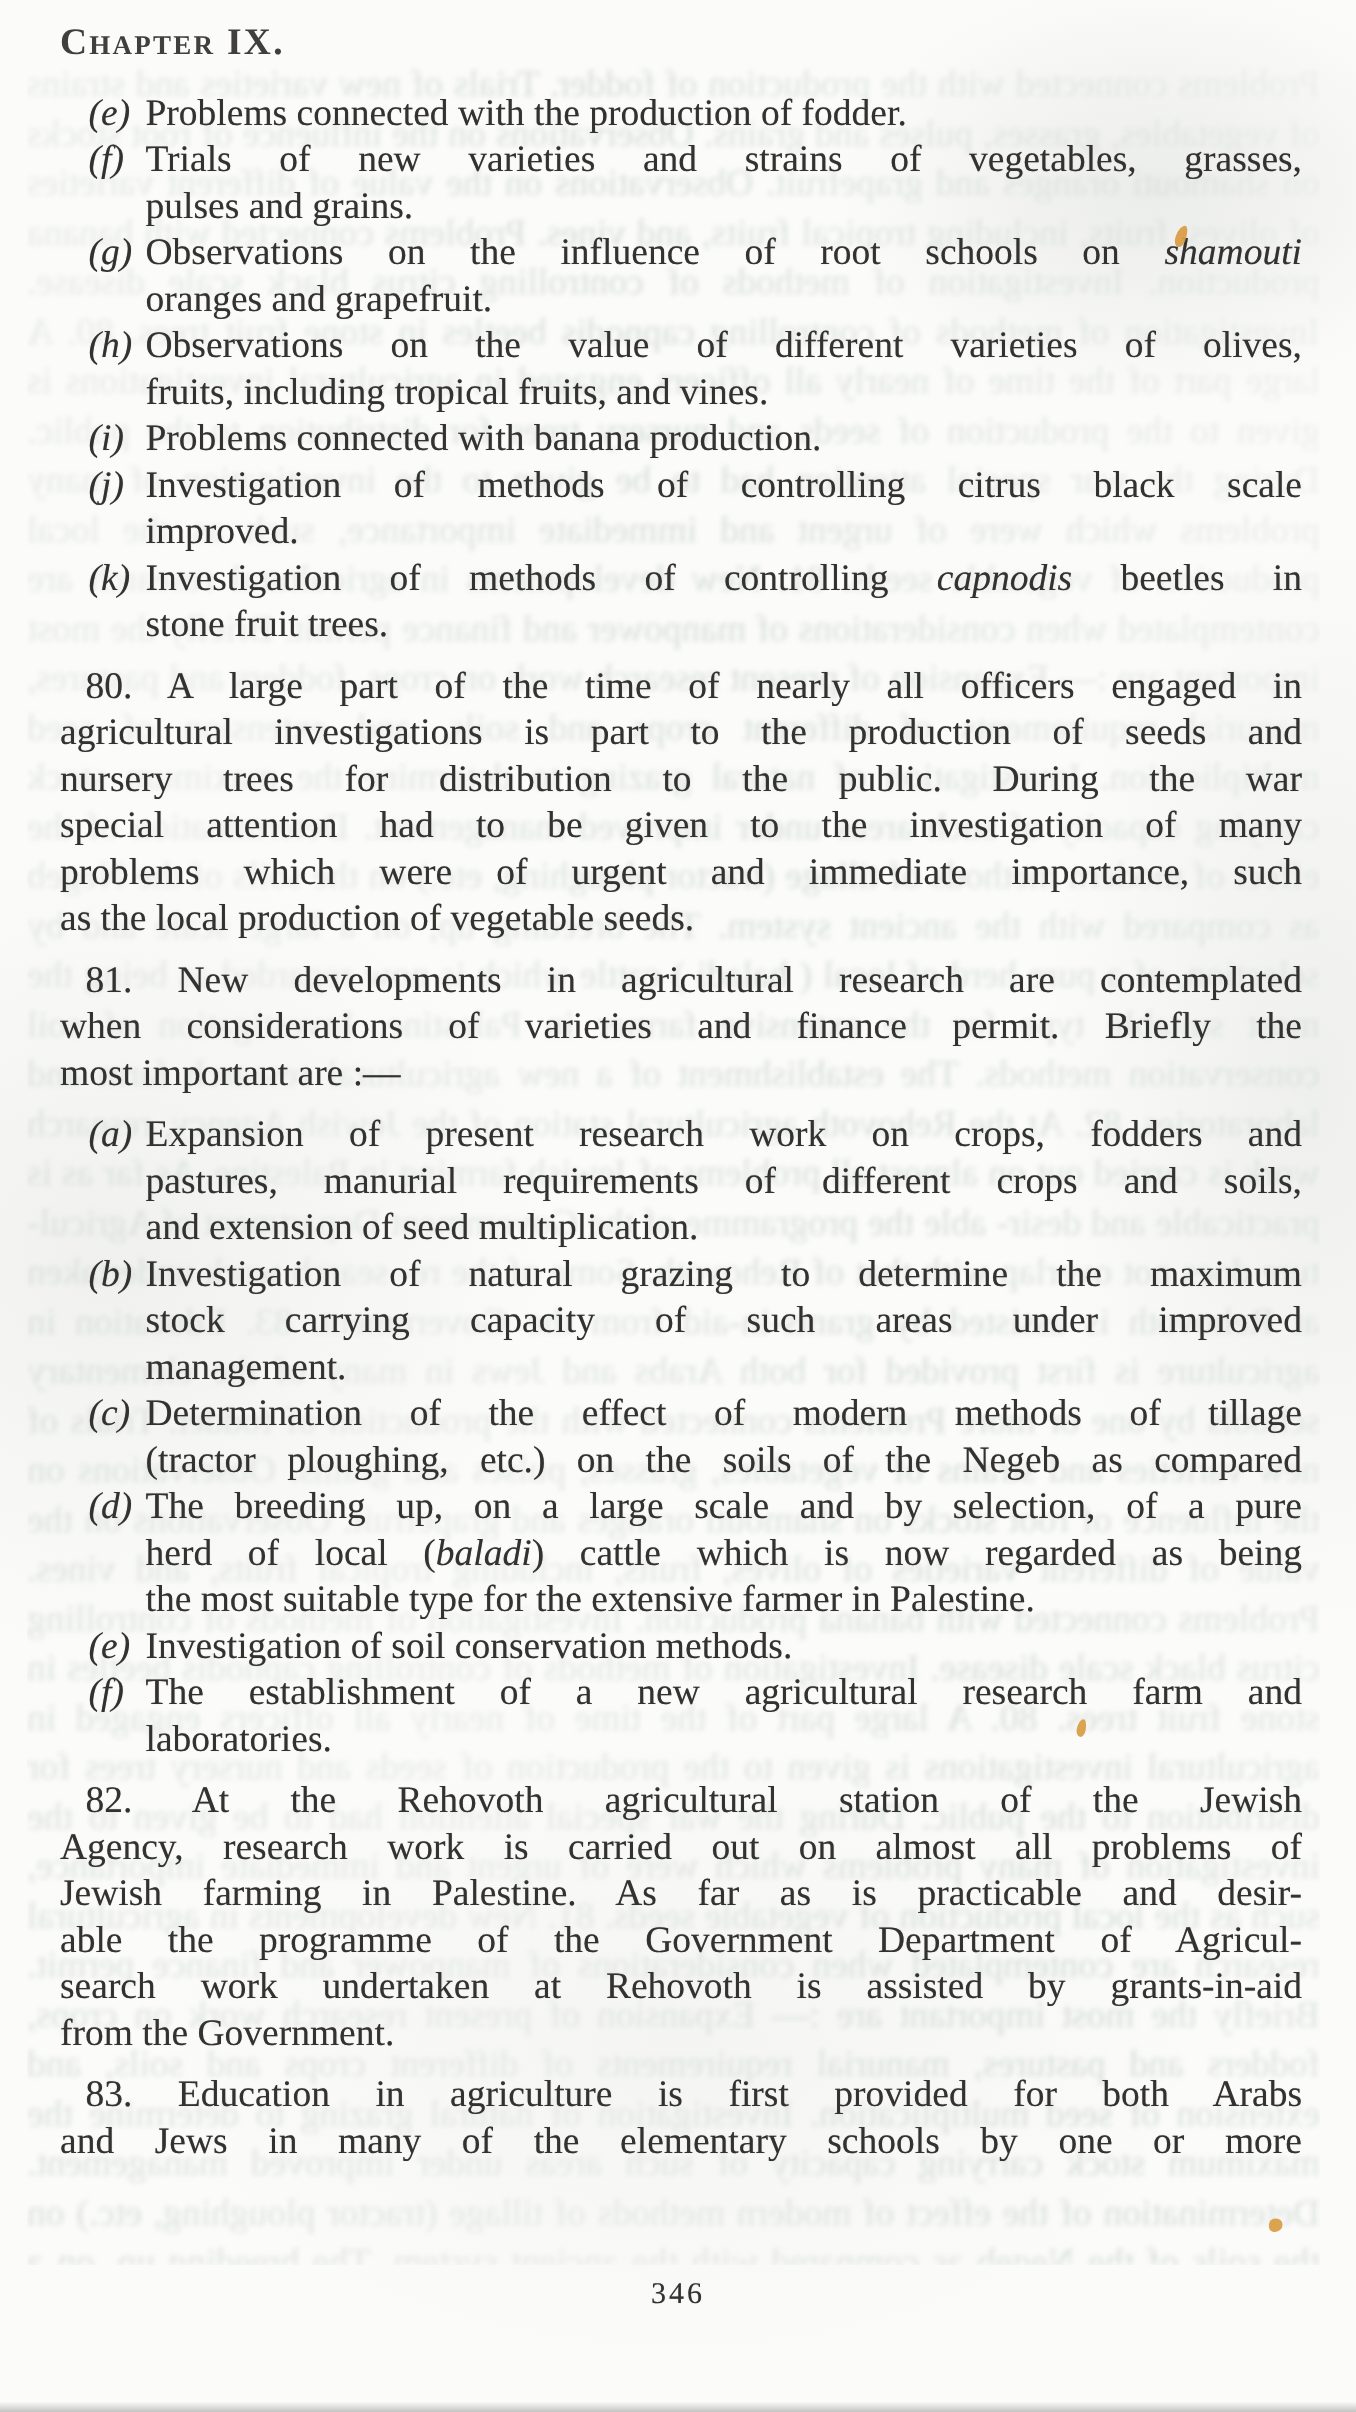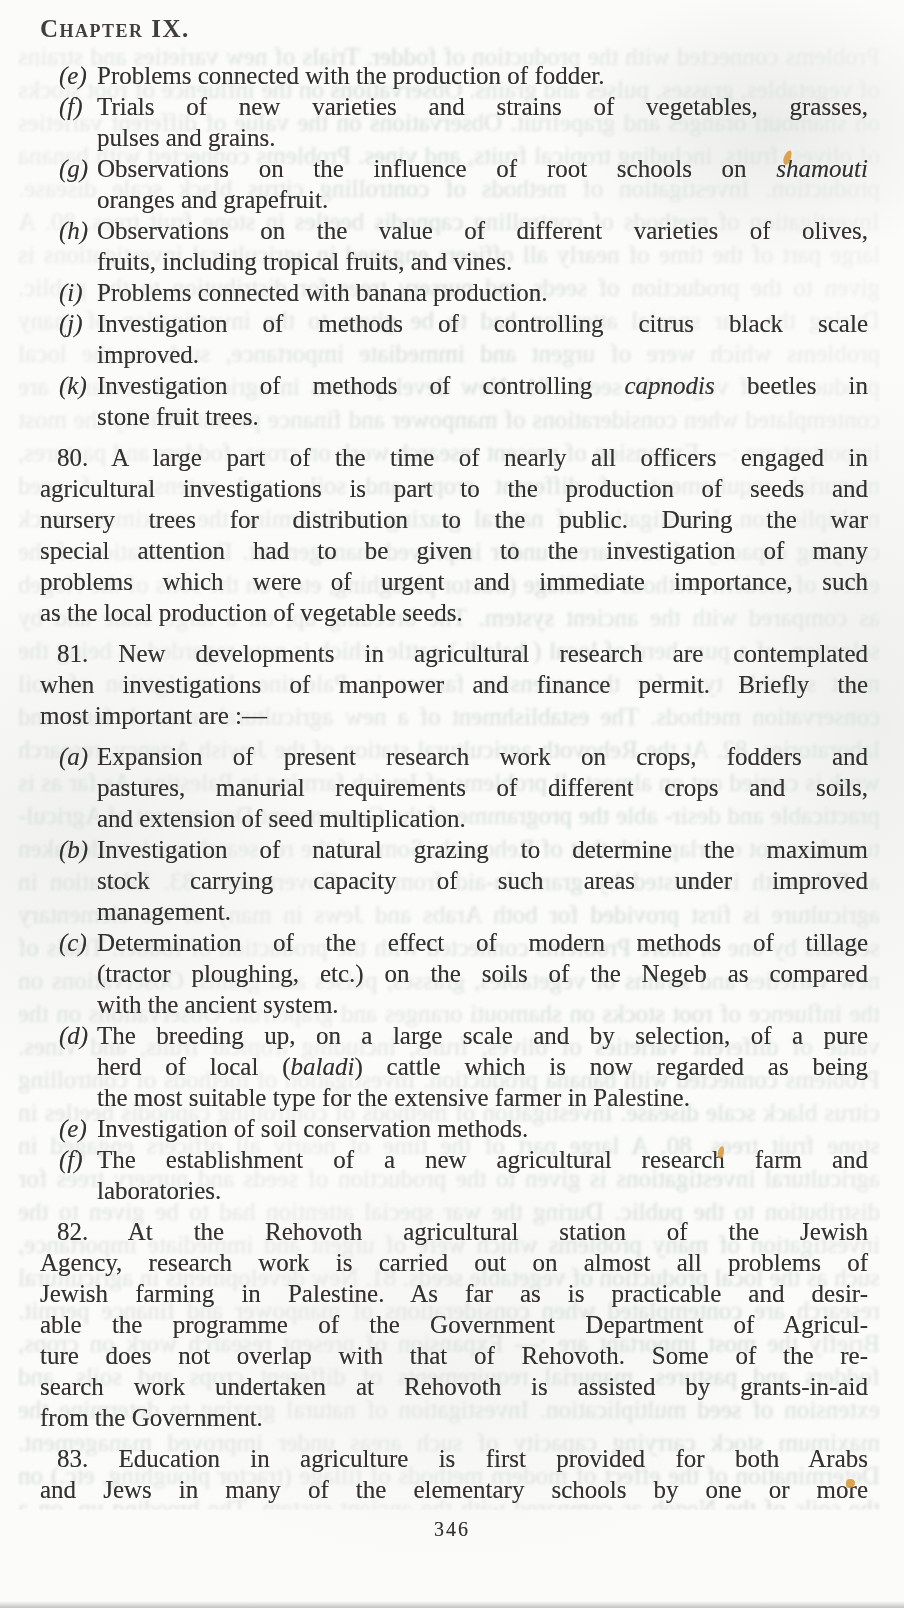--- a/index.html
+++ b/index.html
@@ -96,56 +96,54 @@
         <div class="block para gap">
           <div class="line indent"><span>80. A large part of the time of nearly all officers engaged in</span></div>
           <div class="line"><span>agricultural investigations is part to the production of seeds and</span></div>
           <div class="line"><span>nursery trees for distribution to the public. During the war</span></div>
           <div class="line"><span>special attention had to be given to the investigation of many</span></div>
           <div class="line"><span>problems which were of urgent and immediate importance, such</span></div>
           <div class="line last"><span>as the local production of vegetable seeds.</span></div>
         </div>
         <div class="block para gap">
           <div class="line indent"><span>81. New developments in agricultural research are contemplated</span></div>
-          <div class="line"><span>when investigations of manpower and finance permit. Briefly the</span></div>
+          <div class="line"><span>when considerations of varieties and finance permit. Briefly the</span></div>
           <div class="line last"><span>most important are :—</span></div>
         </div>
         <div class="block item gap">
           <div class="line"><span class="marker">(a)</span><span>Expansion of present research work on crops, fodders and</span></div>
           <div class="line"><span>pastures, manurial requirements of different crops and soils,</span></div>
           <div class="line last"><span>and extension of seed multiplication.</span></div>
         </div>
         <div class="block item">
           <div class="line"><span class="marker">(b)</span><span>Investigation of natural grazing to determine the maximum</span></div>
           <div class="line"><span>stock carrying capacity of such areas under improved</span></div>
           <div class="line last"><span>management.</span></div>
         </div>
         <div class="block item">
           <div class="line"><span class="marker">(c)</span><span>Determination of the effect of modern methods of tillage</span></div>
           <div class="line"><span>(tractor ploughing, etc.) on the soils of the Negeb as compared</span></div>
-          <div class="line last"><span>with the ancient system.</span></div>
         </div>
         <div class="block item">
           <div class="line"><span class="marker">(d)</span><span>The breeding up, on a large scale and by selection, of a pure</span></div>
           <div class="line"><span>herd of local (</span><span class="it">baladi</span><span>) cattle which is now regarded as being</span></div>
           <div class="line last"><span>the most suitable type for the extensive farmer in Palestine.</span></div>
         </div>
         <div class="block item">
           <div class="line last"><span class="marker">(e)</span><span>Investigation of soil conservation methods.</span></div>
         </div>
         <div class="block item">
           <div class="line"><span class="marker">(f)</span><span>The establishment of a new agricultural research farm and</span></div>
           <div class="line last"><span>laboratories.</span></div>
         </div>
         <div class="block para gap">
           <div class="line indent"><span>82. At the Rehovoth agricultural station of the Jewish</span></div>
           <div class="line"><span>Agency, research work is carried out on almost all problems of</span></div>
           <div class="line"><span>Jewish farming in Palestine. As far as is practicable and desir-</span></div>
           <div class="line"><span>able the programme of the Government Department of Agricul-</span></div>
-          <div class="line"><span>ture does not overlap with that of Rehovoth. Some of the re-</span></div>
           <div class="line"><span>search work undertaken at Rehovoth is assisted by grants-in-aid</span></div>
           <div class="line last"><span>from the Government.</span></div>
         </div>
         <div class="block para gap">
           <div class="line indent"><span>83. Education in agriculture is first provided for both Arabs</span></div>
           <div class="line"><span>and Jews in many of the elementary schools by one or more</span></div>
         </div>
       </main>
   </div>
 

